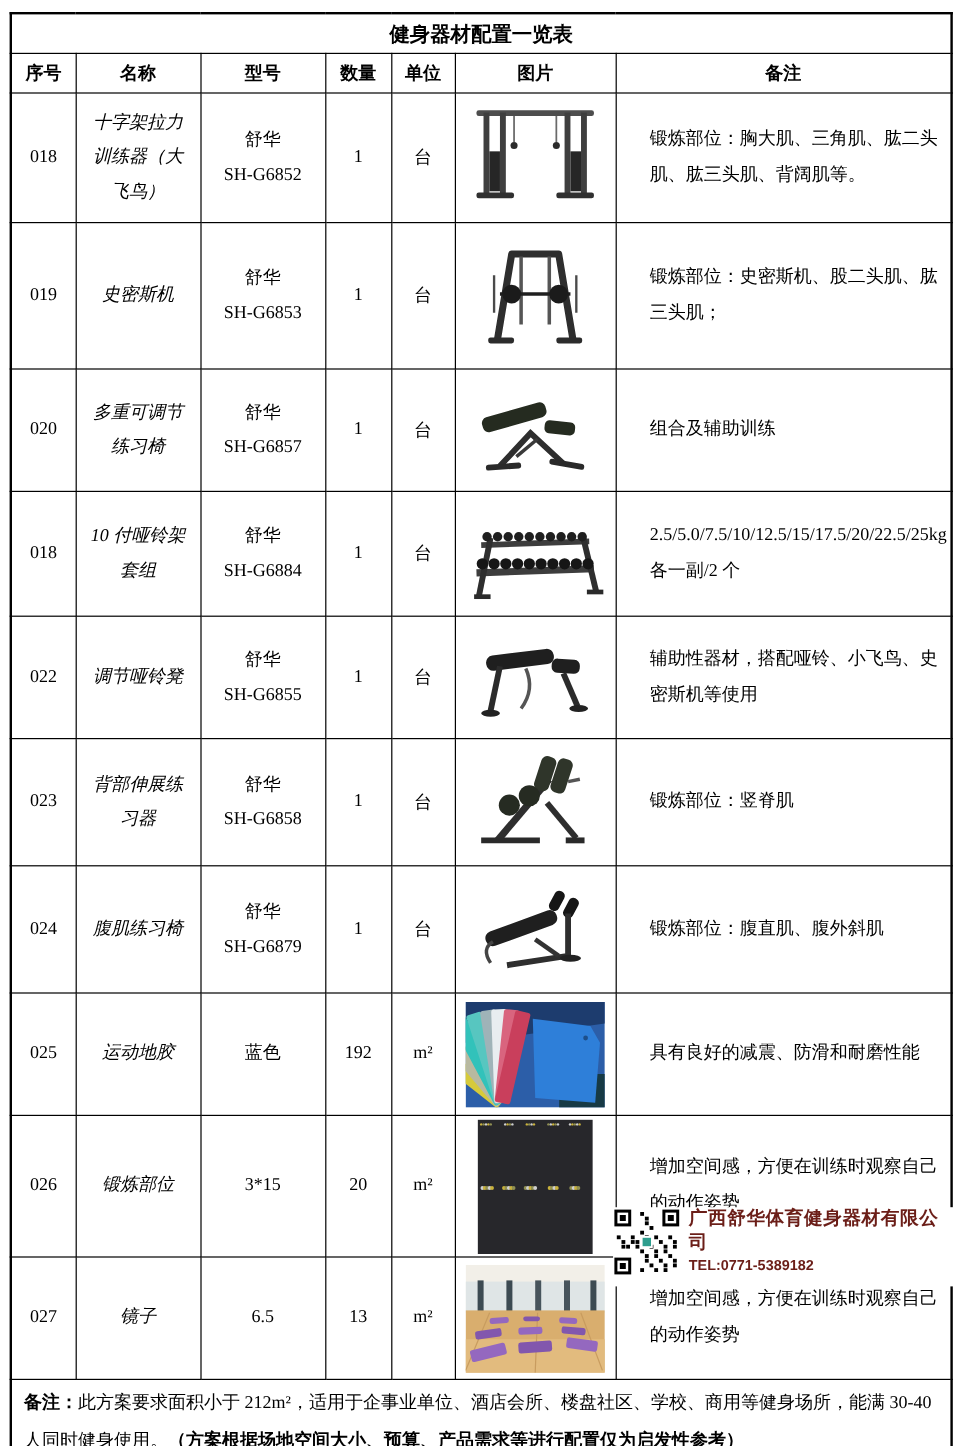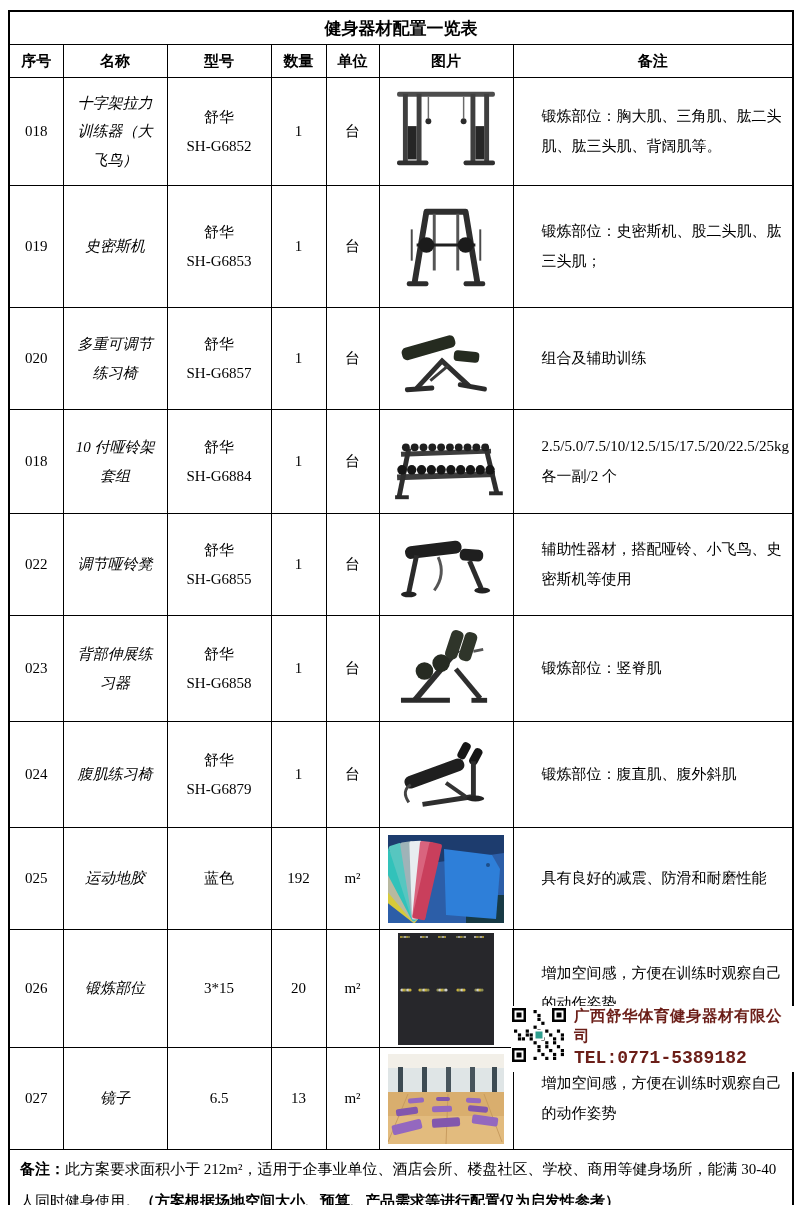--- a/index.html
+++ b/index.html
@@ -27,21 +27,21 @@
   tbody tr:nth-child(9){height:118px;} tbody tr:nth-child(10){height:102px;}
   .foot-cell{height:54px;font-size:15px;line-height:2.1;padding:4px 10px;text-align:left;
              vertical-align:middle;}
   .foot-label,.foot-bold{font-weight:bold;}
   
   .watermark{position:absolute;left:511px;top:1006px;width:286px;min-height:66px;
              background:#fff;display:flex;align-items:flex-start;gap:7px;z-index:6;}
   .wm-text{display:flex;flex-direction:column;justify-content:center;
            font-family:"Liberation Sans","DejaVu Sans",sans-serif;font-weight:bold;}
   .wm-company{font-size:15.5px;letter-spacing:.5px;line-height:1.3;}
-  .wm-tel,.wm-url{font-size:18px;line-height:1.35;font-family:Liberation Mono, monospace;}
+  .wm-tel,.wm-url{font-size:12px;line-height:1.35;}
   .qr{width:56px;height:58px;flex:0 0 auto;display:flex;align-items:center;}
 </style>
 </head>
 <body>
 
 <div class="page">
   <table class="cfg">
     <colgroup>
       <col style="width:54px">
         <col style="width:104px">

